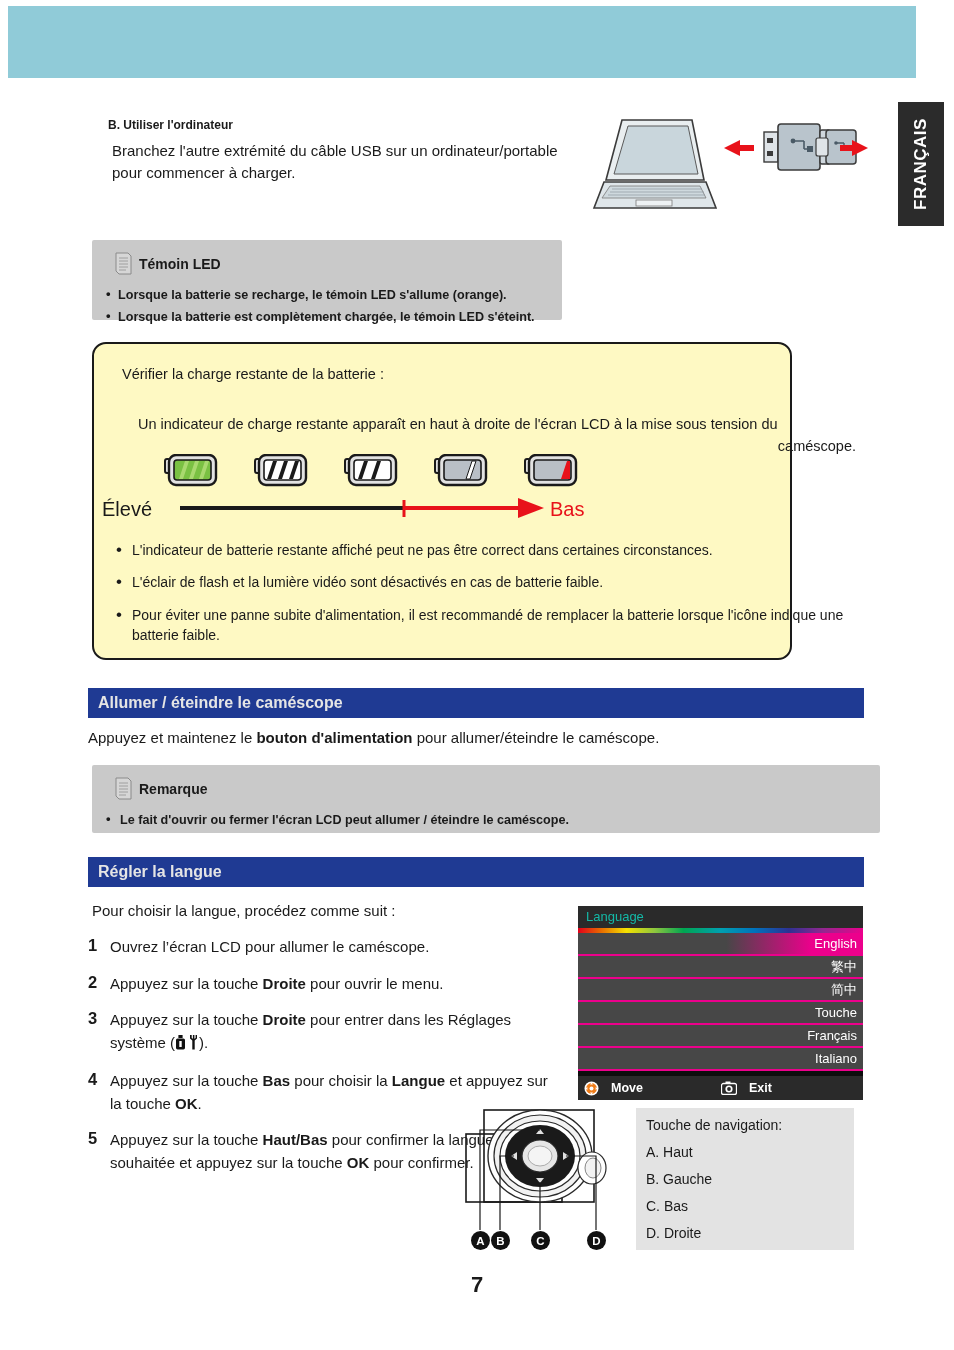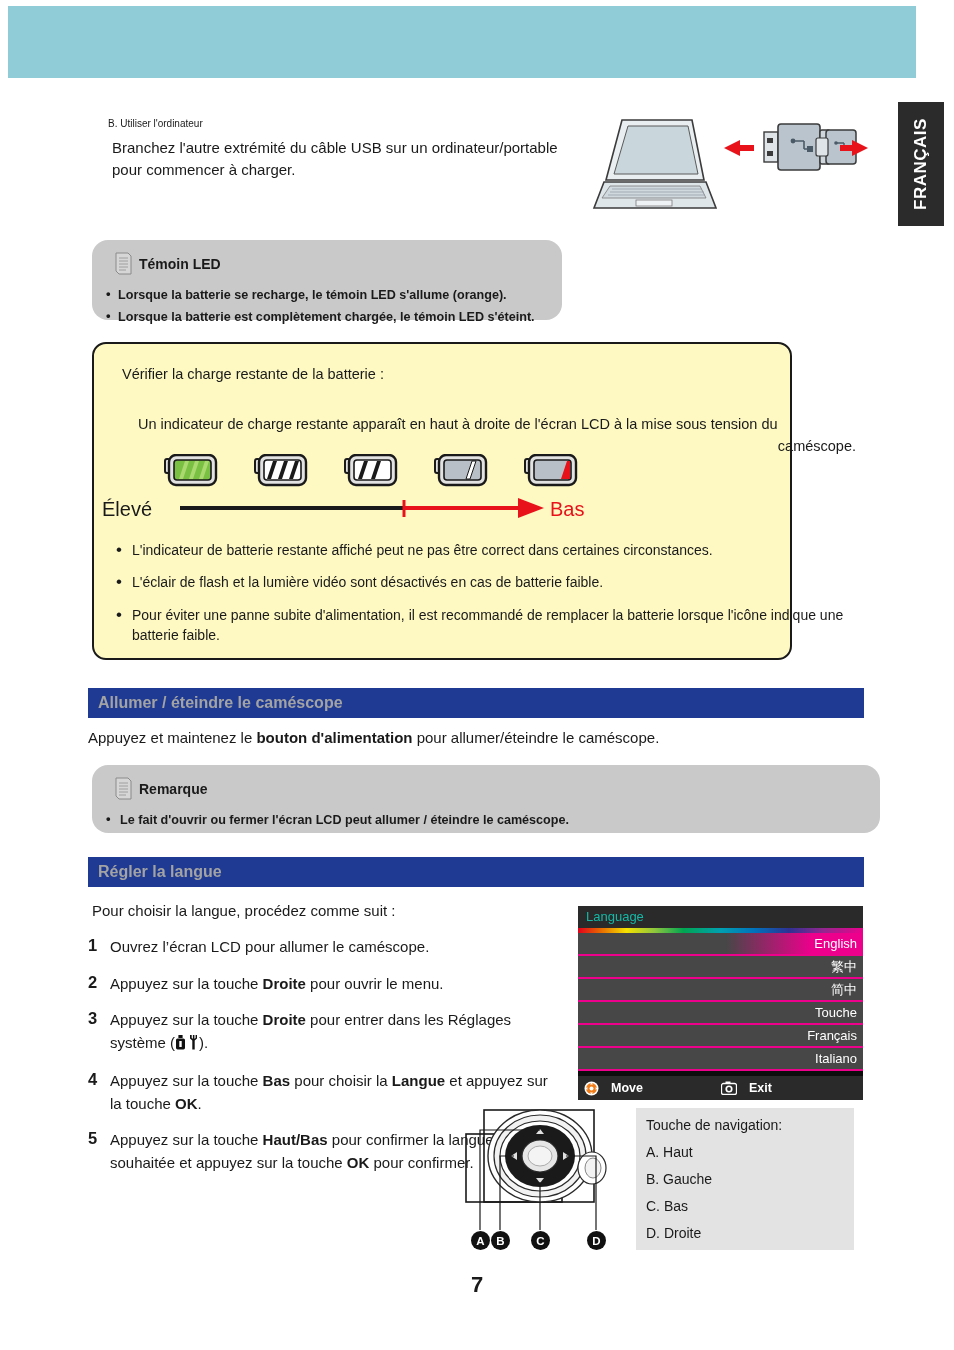--- a/index.html
+++ b/index.html
@@ -33,32 +33,32 @@
     color: #ffffff;
     font-size: 17px;
     font-weight: bold;
     letter-spacing: .5px;
   }
 
   
   .sec-b {
     position: absolute; left: 108px; top: 118px; width: 470px;
   }
-  .sec-b h3 { font-size: 10px; font-weight: normal; margin-bottom: 8px; }
+  .sec-b h3 { font-size: 12px; font-weight: bold; margin-bottom: 8px; }
   .sec-b p  { font-size: 15px; line-height: 1.45; padding-left: 4px; }
 
   
   .usb-illus { position: absolute; left: 588px; top: 108px; width: 280px; height: 118px; }
   .usb-illus svg { display: block; }
 
   
   .note-box {
     position: absolute;
     background: #c9c9c9;
-    border-radius: 16px;
+    border-radius: 2px;
   }
   .note-head {
     display: flex; align-items: center; gap: 6px;
     padding: 12px 0 2px 22px;
   }
   .note-head .doc-icon { width: 19px; height: 24px; flex: none; }
   .note-head .title { font-size: 14px; font-weight: bold; color: #1a1a1a; }
   .note-list { padding: 6px 18px 12px 8px; }
   .note-list li {
     list-style: none;
@@ -108,21 +108,21 @@
     font-size: 14px; line-height: 1.45;
   }
   .batt-bullets li:before {
     content: "•"; position: absolute; left: 8px; top: -2px; font-size: 17px;
   }
 
   
   .blue-bar {
     position: absolute; left: 88px; width: 776px; height: 30px;
     background: #1f3a93;
-    color: #a3a3a3;
+    color: #e5e5e5;
     font-size: 16px; font-weight: bold;
     display: flex; align-items: center;
     padding-left: 10px;
   }
   #bar-power { top: 688px; }
   #bar-lang  { top: 857px; }
 
   .para-power {
     position: absolute; left: 88px; top: 729px; width: 780px;
     font-size: 15px;

